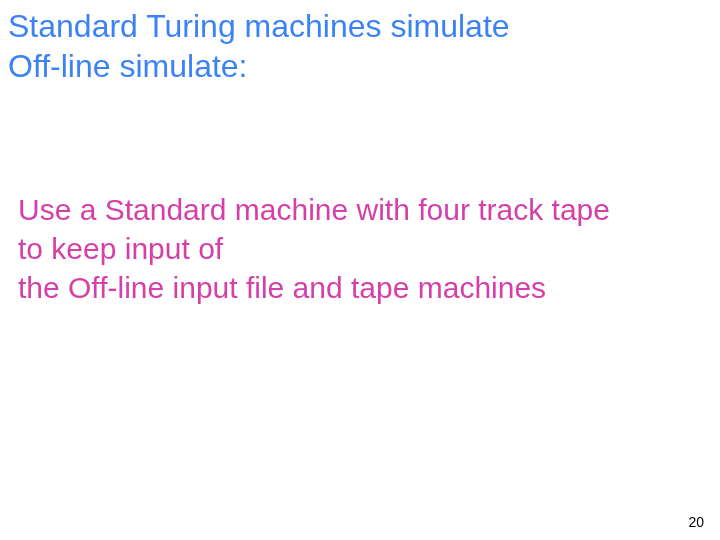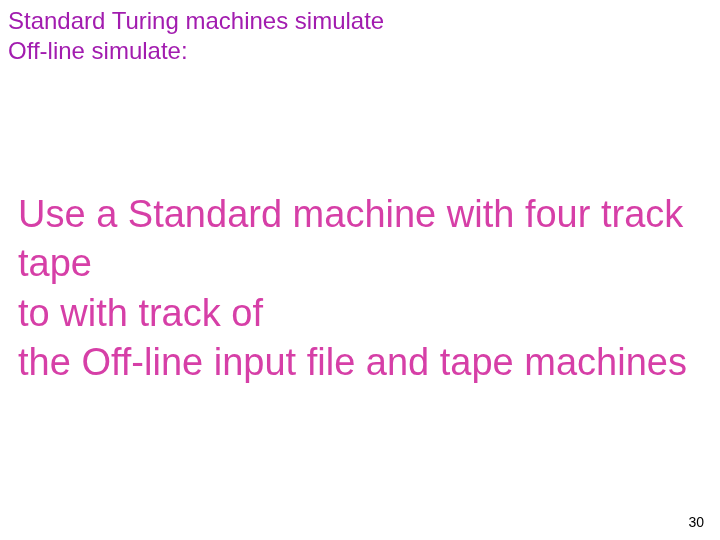--- a/index.html
+++ b/index.html
@@ -16,30 +16,30 @@
     position: relative;
     width: 720px;
     height: 540px;
     box-sizing: border-box;
   }
   .title {
     position: absolute;
     top: 6px;
     left: 8px;
     right: 20px;
-    font-size: 24px;
+    font-size: 32px;
     line-height: 1.25;
-    color: #a21caf;
+    color: #3b82f6;
   }
   .body-text {
     position: absolute;
     top: 190px;
     left: 18px;
     right: 20px;
-    font-size: 38px;
+    font-size: 30px;
     line-height: 1.3;
     color: #d63fa7;
   }
   .page-number {
     position: absolute;
     bottom: 10px;
     right: 16px;
     font-size: 14px;
     font-family: Arial, Helvetica, sans-serif;
     color: #000;
@@ -50,19 +50,19 @@
 
 <div class="slide">
 
   <div class="title">
     <div>Standard Turing machines simulate</div>
     <div>Off-line simulate:</div>
   </div>
 
   <div class="body-text">
     <div>Use a Standard machine with four track tape</div>
-    <div>to with track of</div>
+    <div>to keep input of</div>
     <div>the Off-line input file and tape machines</div>
   </div>
 
-  <div class="page-number">30</div>
+  <div class="page-number">20</div>
 
 </div>
 
 </body></html>

